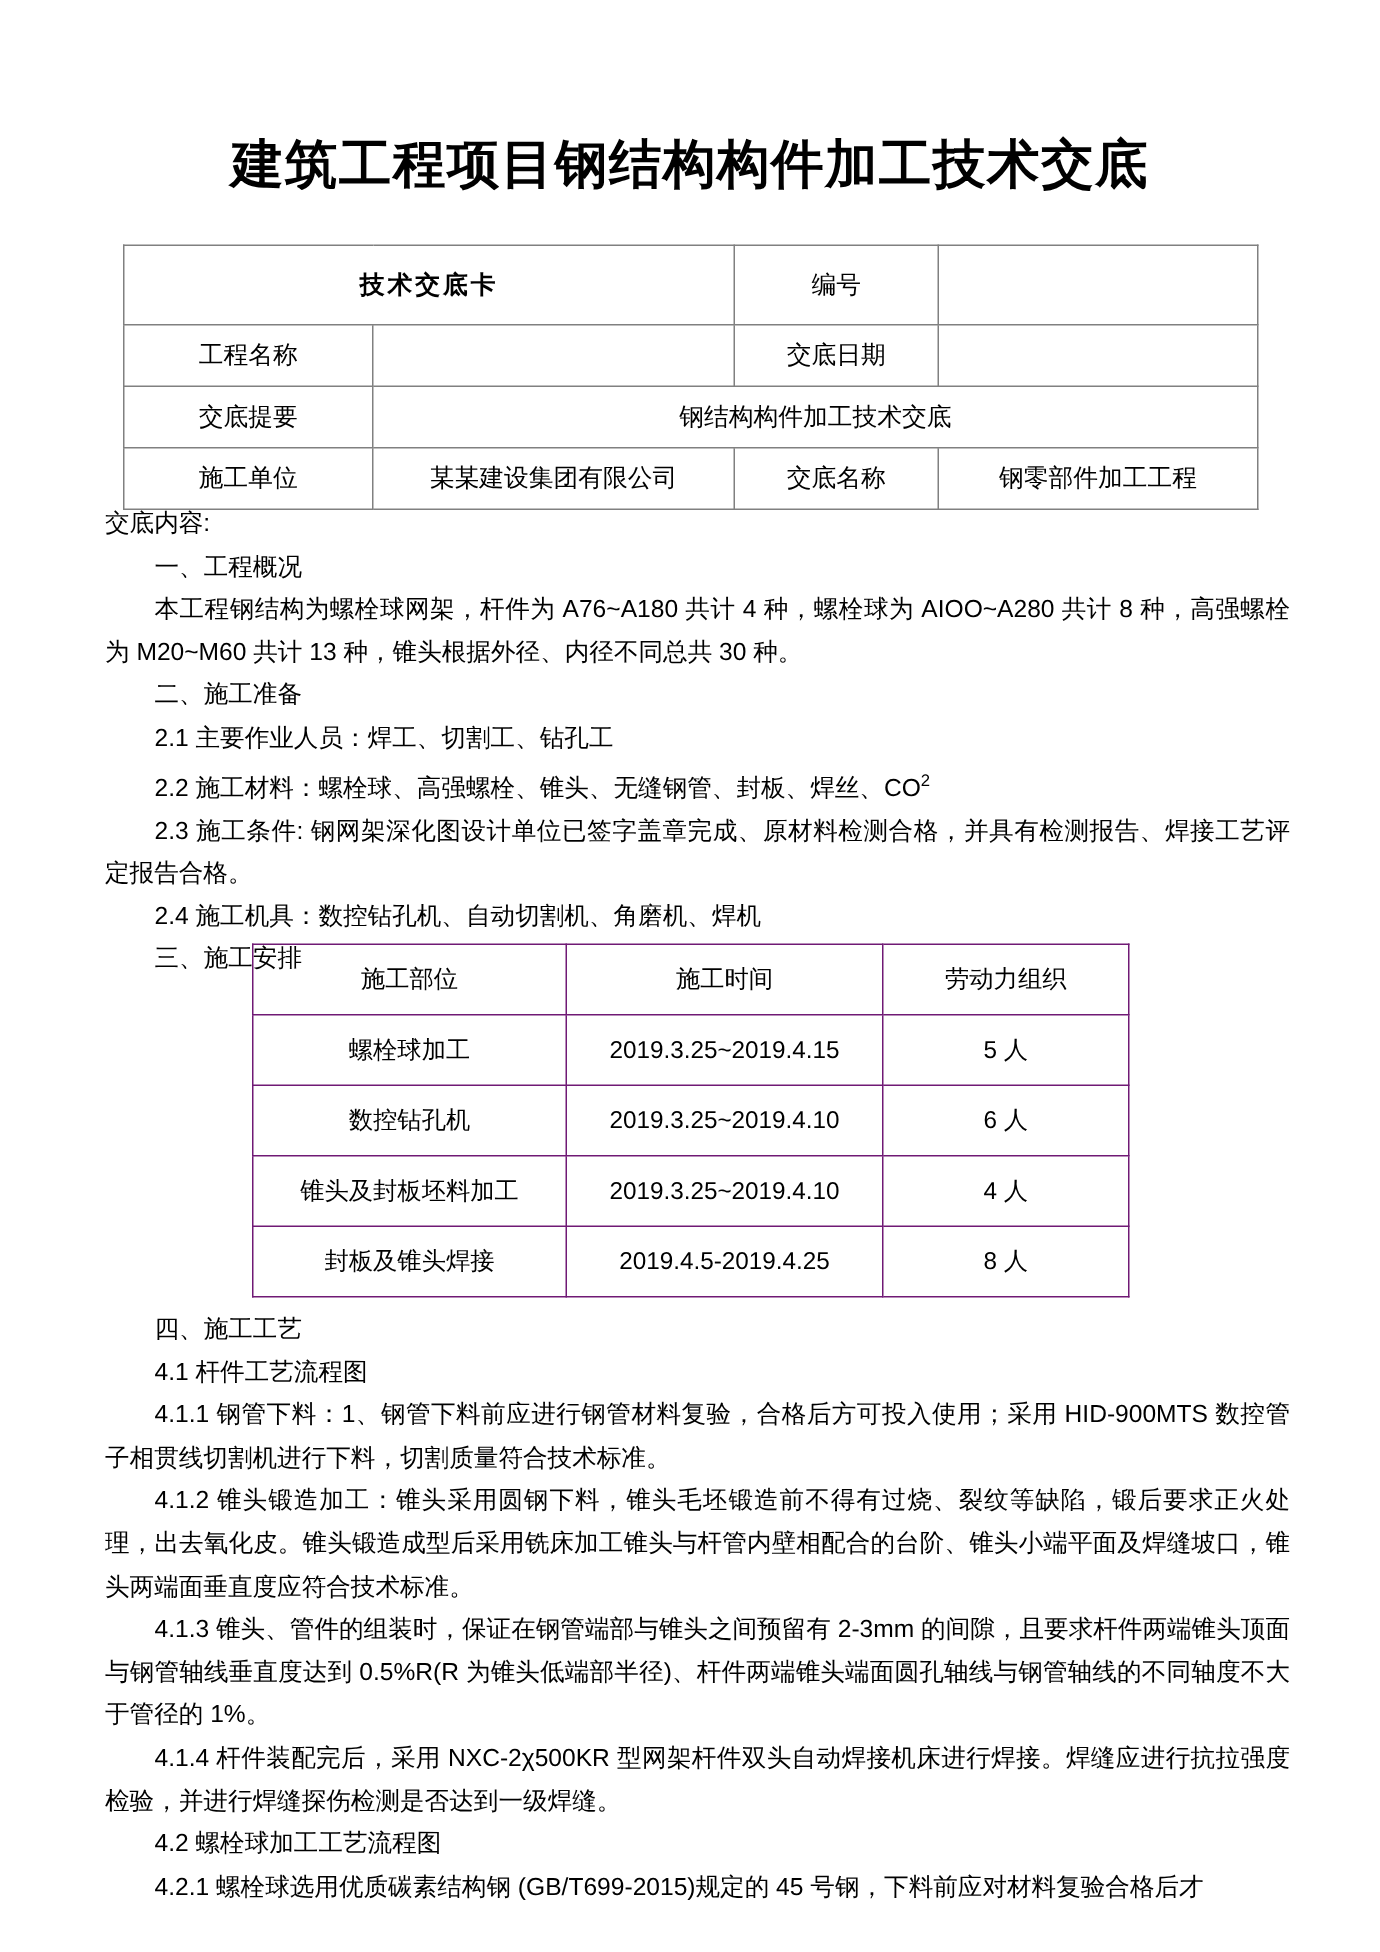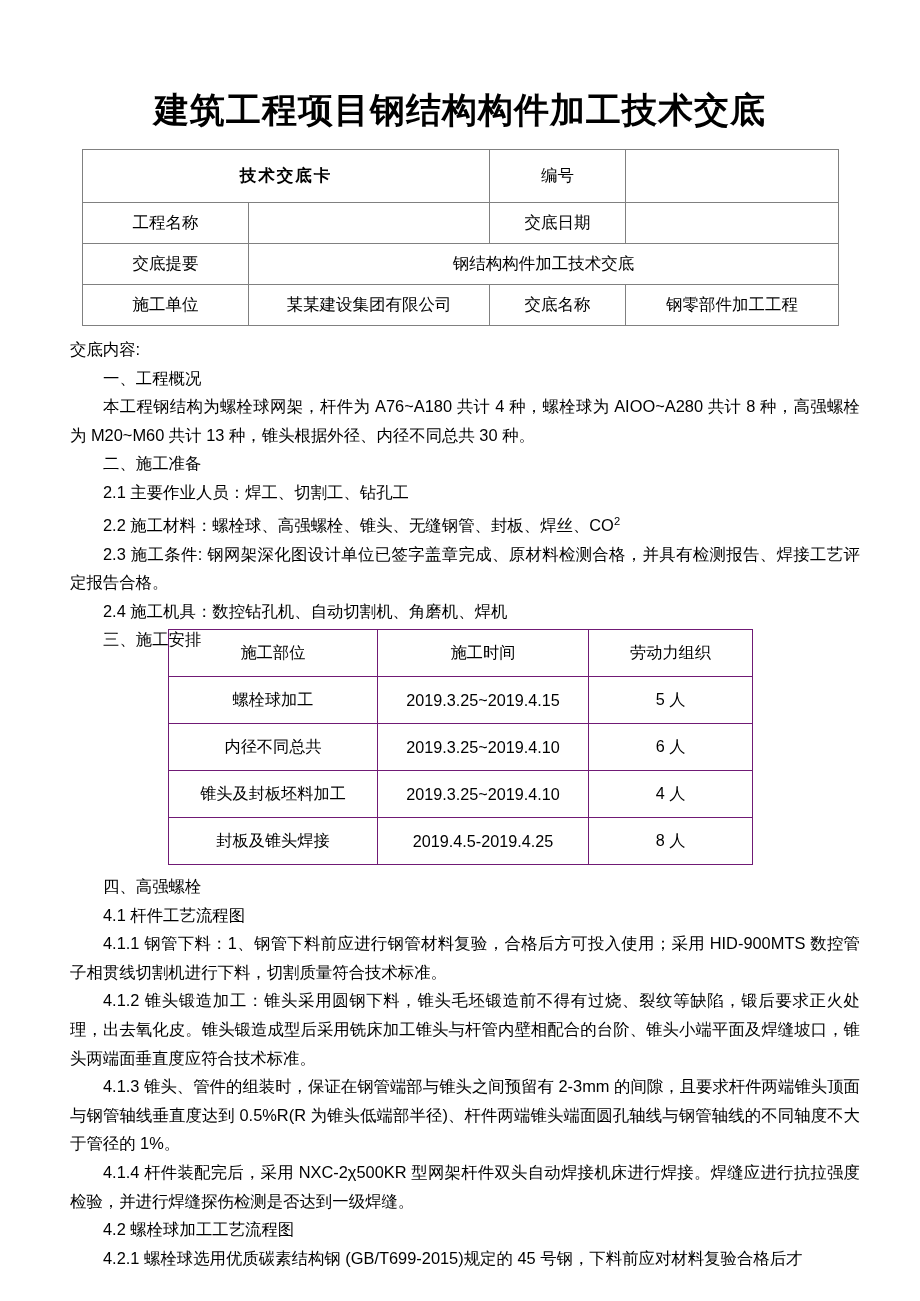--- a/index.html
+++ b/index.html
@@ -32,21 +32,21 @@
     font-size: 35px;
     font-weight: 700;
     letter-spacing: 1px;
     line-height: 44px;
     white-space: nowrap;
   }
 
   
   .info-table {
     position: absolute;
-    top: 149px;
+    top: 163px;
     left: 82px;
     width: 756px;
     border-collapse: collapse;
     table-layout: fixed;
   }
   .info-table td {
     border: 1px solid #808080;
     text-align: center;
     vertical-align: middle;
     font-size: 16.5px;
@@ -178,40 +178,40 @@
           <td>施工部位</td>
           <td>施工时间</td>
           <td>劳动力组织</td>
         </tr>
         <tr>
           <td>螺栓球加工</td>
           <td>2019.3.25~2019.4.15</td>
           <td>5 人</td>
         </tr>
         <tr>
-          <td>内径不同总共</td>
+          <td>数控钻孔机</td>
           <td>2019.3.25~2019.4.10</td>
           <td>6 人</td>
         </tr>
         <tr>
           <td>锥头及封板坯料加工</td>
           <td>2019.3.25~2019.4.10</td>
           <td>4 人</td>
         </tr>
         <tr>
           <td>封板及锥头焊接</td>
           <td>2019.4.5-2019.4.25</td>
           <td>8 人</td>
         </tr>
       </tbody>
     </table>
   </div>
 
   <div class="body-text-2">
-    <p class="p ind1">四、高强螺栓</p>
+    <p class="p ind1">四、施工工艺</p>
     <p class="p ind1">4.1  杆件工艺流程图</p>
     <p class="p ind1">4.1.1 钢管下料：1、钢管下料前应进行钢管材料复验，合格后方可投入使用；采用 HID-900MTS 数控管子相贯线切割机进行下料，切割质量符合技术标准。</p>
     <p class="p ind1">4.1.2  锥头锻造加工：锥头采用圆钢下料，锥头毛坯锻造前不得有过烧、裂纹等缺陷，锻后要求正火处理，出去氧化皮。锥头锻造成型后采用铣床加工锥头与杆管内壁相配合的台阶、锥头小端平面及焊缝坡口，锥头两端面垂直度应符合技术标准。</p>
     <p class="p ind1">4.1.3  锥头、管件的组装时，保证在钢管端部与锥头之间预留有 2-3mm 的间隙，且要求杆件两端锥头顶面与钢管轴线垂直度达到 0.5%R(R 为锥头低端部半径)、杆件两端锥头端面圆孔轴线与钢管轴线的不同轴度不大于管径的 1%。</p>
     <p class="p ind1">4.1.4  杆件装配完后，采用 NXC-2χ500KR 型网架杆件双头自动焊接机床进行焊接。焊缝应进行抗拉强度检验，并进行焊缝探伤检测是否达到一级焊缝。</p>
     <p class="p ind1">4.2   螺栓球加工工艺流程图</p>
     <p class="p ind1">4.2.1   螺栓球选用优质碳素结构钢 (GB/T699-2015)规定的 45 号钢，下料前应对材料复验合格后才</p>
   </div>
 
 </div>

